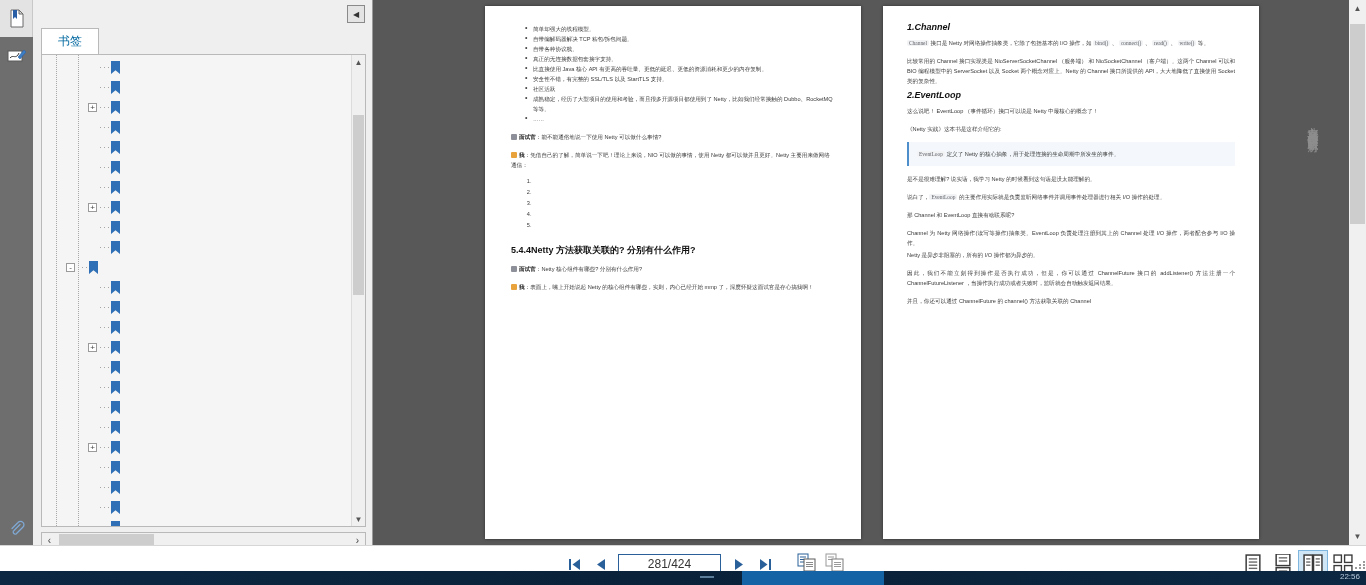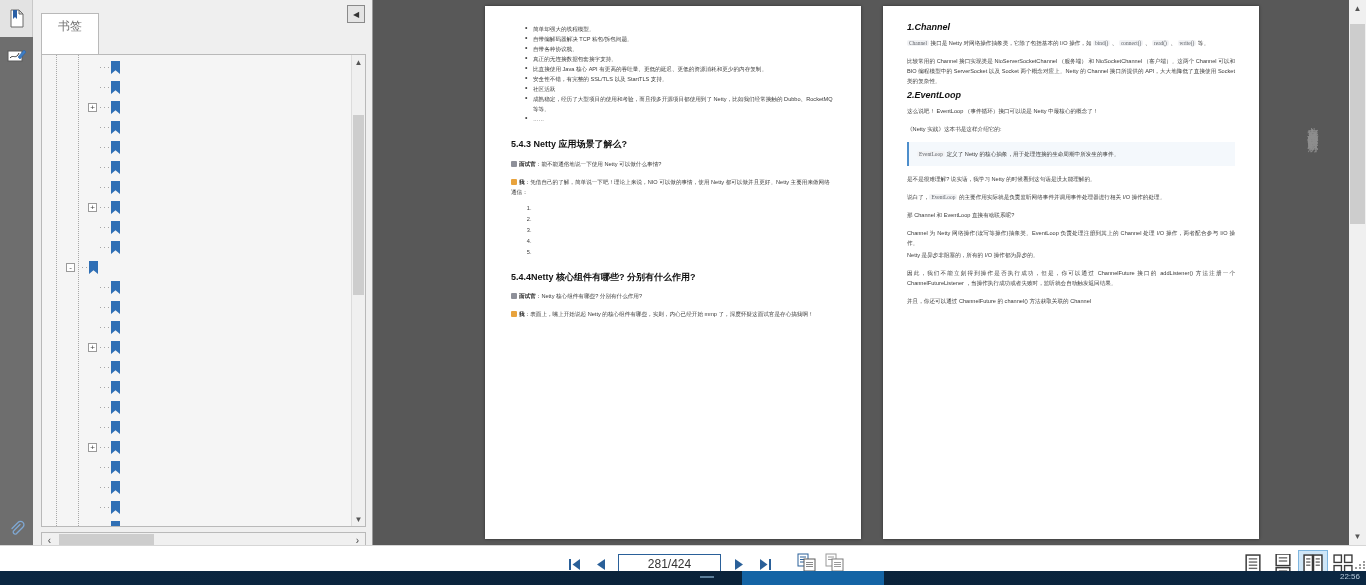--- a/index.html
+++ b/index.html
@@ -15,22 +15,22 @@
               display:flex; align-items:center; justify-content:center; }
 
   
   .panel{ position:absolute; left:33px; top:0; width:340px; height:563px; background:#efefef;
           border-right:1px solid #9a9a9a; }
   .panel-top{ height:28px; background:#efefef; position:relative; }
   .collapse-btn{ position:absolute; right:7px; top:5px; width:18px; height:18px;
                  border:1px solid #8a8a8a; background:#e4e4e4; display:flex;
                  align-items:center; justify-content:center; }
   .tabs{ position:absolute; left:8px; top:28px; height:27px; display:flex; align-items:flex-end; }
-  .tab{ background:#fff; border:1px solid #b9b9b9; border-bottom:none; padding:4px 16px 20px;
-        font-size:12px; color:#737373; }
+  .tab{ background:#fff; border:1px solid #b9b9b9; border-bottom:none; padding:4px 16px 5px;
+        font-size:12px; color:#0369a1; }
   .tree-wrap{ position:absolute; left:8px; top:54px; right:6px; bottom:36px;
               background:#f5f5f5; border:1px solid #b9b9b9; overflow:hidden; }
   .tree{ position:absolute; left:0; top:0; right:14px; bottom:0; overflow:hidden; padding-top:2px; }
   .row{ display:flex; align-items:center; height:20px; white-space:nowrap; padding-left:22px;
         position:relative; }
   .exp{ width:9px; height:9px; border:1px solid #9a9a9a; background:#fff; font-size:8px;
         line-height:7px; text-align:center; color:#444; flex:0 0 auto; margin-right:2px; }
   .exp-sp{ width:11px; flex:0 0 auto; }
   .dots{ width:12px; color:#9a9a9a; font-size:9px; letter-spacing:1px; flex:0 0 auto;
          overflow:hidden; }
@@ -369,39 +369,38 @@
             <li>自带编解码器解决 TCP 粘包/拆包问题。</li>
             <li>自带各种协议栈。</li>
             <li>真正的无连接数据包套接字支持。</li>
             <li>比直接使用 Java 核心 API 有更高的吞吐量、更低的延迟、更低的资源消耗和更少的内存复制。</li>
             <li>安全性不错，有完整的 SSL/TLS 以及 StartTLS 支持。</li>
             <li>社区活跃</li>
             <li>成熟稳定，经历了大型项目的使用和考验，而且很多开源项目都使用到了 Netty，比如我们经常接触的 Dubbo、RocketMQ 等等。</li>
             <li>……</li>
           </ul>
 
-        <div class="h3">5.4.3 Netty 应用场景了解么?</div>
 
         <div class="qa">
           <span class="emo i"></span><span class="bold">面试官</span><span>：能不能通俗地说一下使用 Netty 可以做什么事情?</span>
         </div>
 
         <div class="qa">
           <span class="emo m"></span><span class="bold">我</span><span>：凭借自己的了解，简单说一下吧！理论上来说，NIO 可以做的事情，使用 Netty 都可以做并且更好。Netty 主要用来做网络通信：</span>
         </div>
 
         <ol class="n" id="lp-ol">
             <li><span class="bold"></span><span></span></li>
             <li><span class="bold"></span><span></span></li>
             <li><span class="bold"></span><span></span></li>
             <li><span class="bold"></span><span></span></li>
             <li><span class="bold"></span><span></span></li>
           </ol>
 
-        <div class="h3">5.4.4Netty 核心组件有哪些? 分别有什么作用?</div>
+        <div class="h3">5.4.4Netty 方法获取关联的? 分别有什么作用?</div>
 
         <div class="qa" style="margin-top:5px">
           <span class="emo i"></span><span class="bold">面试官</span><span>：Netty 核心组件有哪些? 分别有什么作用?</span>
         </div>
 
         <div class="qa">
           <span class="emo m"></span><span class="bold">我</span><span>：表面上，嘴上开始说起 Netty 的核心组件有哪些，实则，内心已经开始 mmp 了，深度怀疑这面试官是存心搞我啊！</span>
         </div>
       </div>
     </div>

